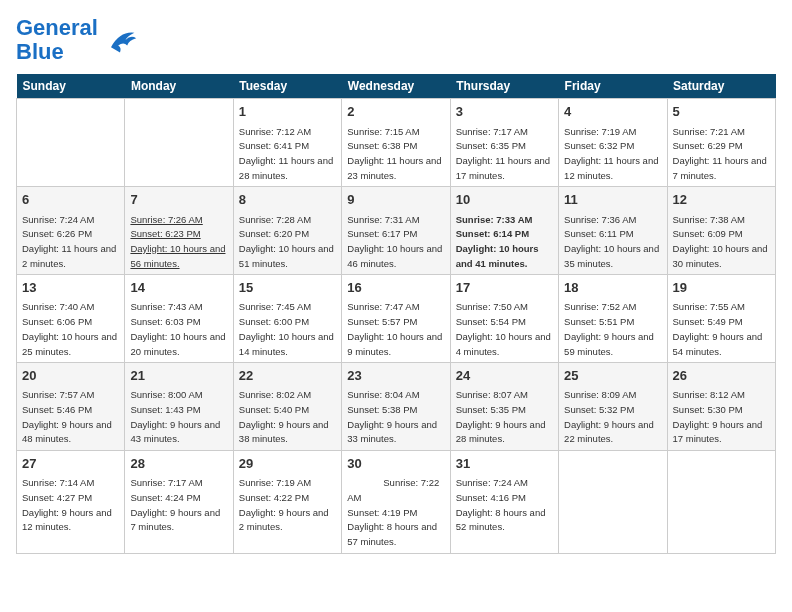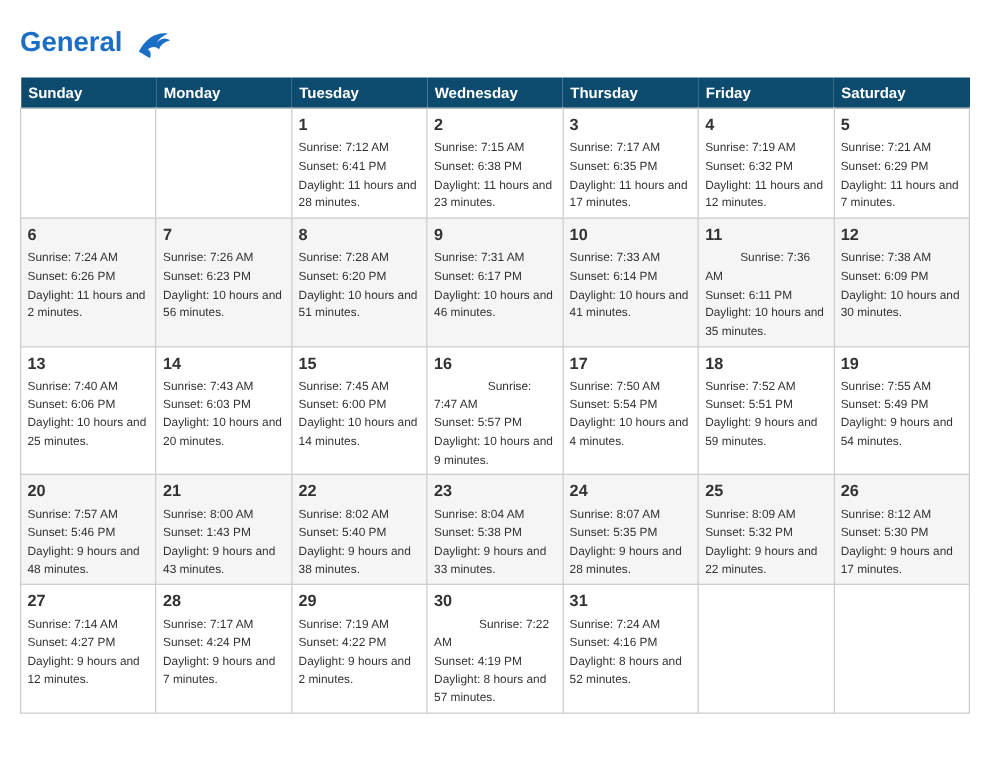--- a/index.html
+++ b/index.html
@@ -89,20 +89,23 @@
     }
   </style>
 </head>
 <body>
 
 <div class="header">
   <div class="logo">
     <div>
       <div class="logo-text">
         <span>General</span>
+      </div>
+      <div class="logo-text">
+        <span style="color:#1a6fc4;">Blue</span>
       </div>
     </div>
     <svg class="logo-bird" viewBox="0 0 40 40">
       <path d="M10 28 Q20 10 36 12 Q28 16 26 20 Q32 14 38 18 Q30 20 28 26 Q24 22 18 26 Q22 28 20 34 Z" fill="#1a6fc4"></path>
     </svg>
   </div>
   <div class="title-block">
     <div class="month-title"></div>
     <div class="location-title"></div>
   </div>
@@ -137,50 +140,50 @@
 Sunset: 6:32 PM
 Daylight: 11 hours and 12 minutes.</span></td>
         <td><span class="day-num">5</span><span class="day-info" style="white-space: pre-line;">Sunrise: 7:21 AM
 Sunset: 6:29 PM
 Daylight: 11 hours and 7 minutes.</span></td>
       </tr>
       <tr>
         <td><span class="day-num">6</span><span class="day-info" style="white-space: pre-line;">Sunrise: 7:24 AM
 Sunset: 6:26 PM
 Daylight: 11 hours and 2 minutes.</span></td>
-        <td><span class="day-num">7</span><span class="day-info" style="white-space: pre-line;">Sunrise: 7:26 AM
+        <td><span class="day-num">7</span><span class="day-info" style="white-space: pre-line; text-decoration: underline;">Sunrise: 7:26 AM
 Sunset: 6:23 PM
 Daylight: 10 hours and 56 minutes.</span></td>
         <td><span class="day-num">8</span><span class="day-info" style="white-space: pre-line;">Sunrise: 7:28 AM
 Sunset: 6:20 PM
 Daylight: 10 hours and 51 minutes.</span></td>
         <td><span class="day-num">9</span><span class="day-info" style="white-space: pre-line;">Sunrise: 7:31 AM
 Sunset: 6:17 PM
 Daylight: 10 hours and 46 minutes.</span></td>
-        <td><span class="day-num">10</span><span class="day-info" style="white-space: pre-line;">Sunrise: 7:33 AM
+        <td><span class="day-num">10</span><span class="day-info" style="white-space: pre-line; font-weight: bold;">Sunrise: 7:33 AM
 Sunset: 6:14 PM
 Daylight: 10 hours and 41 minutes.</span></td>
-        <td><span class="day-num">11</span><span class="day-info" style="white-space: pre-line; margin-left: 28px;">Sunrise: 7:36 AM
+        <td><span class="day-num">11</span><span class="day-info" style="white-space: pre-line;">Sunrise: 7:36 AM
 Sunset: 6:11 PM
 Daylight: 10 hours and 35 minutes.</span></td>
         <td><span class="day-num">12</span><span class="day-info" style="white-space: pre-line; margin-top: 32px;">Sunrise: 7:38 AM
 Sunset: 6:09 PM
 Daylight: 10 hours and 30 minutes.</span></td>
       </tr>
       <tr>
         <td><span class="day-num">13</span><span class="day-info" style="white-space: pre-line;">Sunrise: 7:40 AM
 Sunset: 6:06 PM
 Daylight: 10 hours and 25 minutes.</span></td>
         <td><span class="day-num">14</span><span class="day-info" style="white-space: pre-line;">Sunrise: 7:43 AM
 Sunset: 6:03 PM
 Daylight: 10 hours and 20 minutes.</span></td>
         <td><span class="day-num">15</span><span class="day-info" style="white-space: pre-line;">Sunrise: 7:45 AM
 Sunset: 6:00 PM
 Daylight: 10 hours and 14 minutes.</span></td>
-        <td><span class="day-num">16</span><span class="day-info" style="white-space: pre-line; margin-left: 43px;">Sunrise: 7:47 AM
+        <td><span class="day-num">16</span><span class="day-info" style="white-space: pre-line;">Sunrise: 7:47 AM
 Sunset: 5:57 PM
 Daylight: 10 hours and 9 minutes.</span></td>
         <td><span class="day-num">17</span><span class="day-info" style="white-space: pre-line;">Sunrise: 7:50 AM
 Sunset: 5:54 PM
 Daylight: 10 hours and 4 minutes.</span></td>
         <td><span class="day-num">18</span><span class="day-info" style="white-space: pre-line;">Sunrise: 7:52 AM
 Sunset: 5:51 PM
 Daylight: 9 hours and 59 minutes.</span></td>
         <td><span class="day-num">19</span><span class="day-info" style="white-space: pre-line;">Sunrise: 7:55 AM
 Sunset: 5:49 PM

